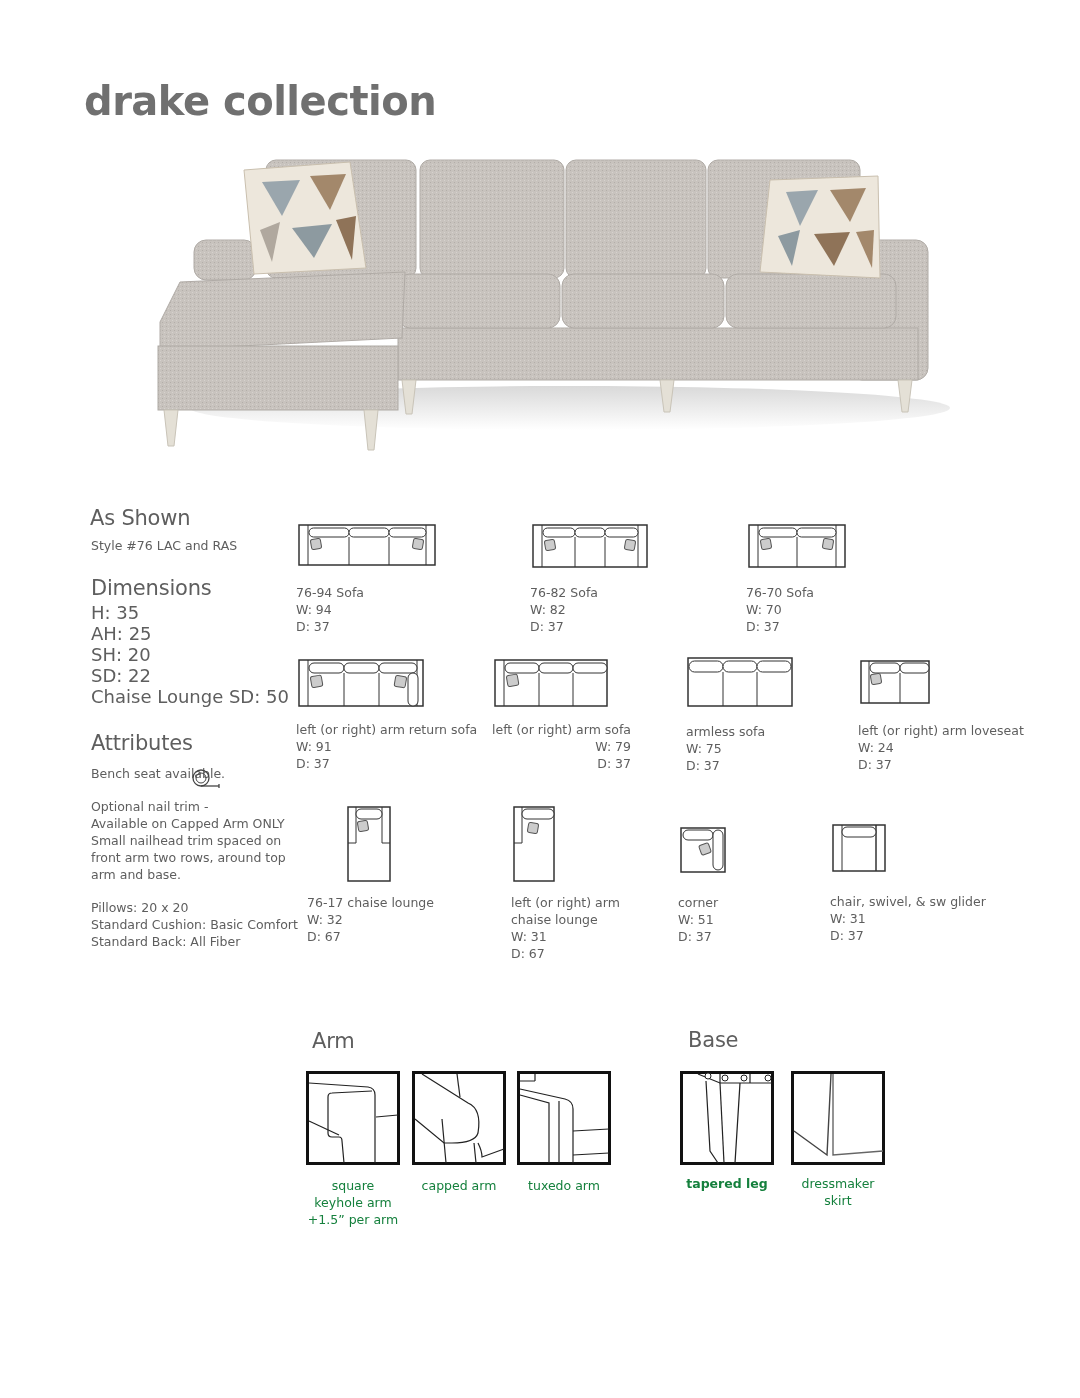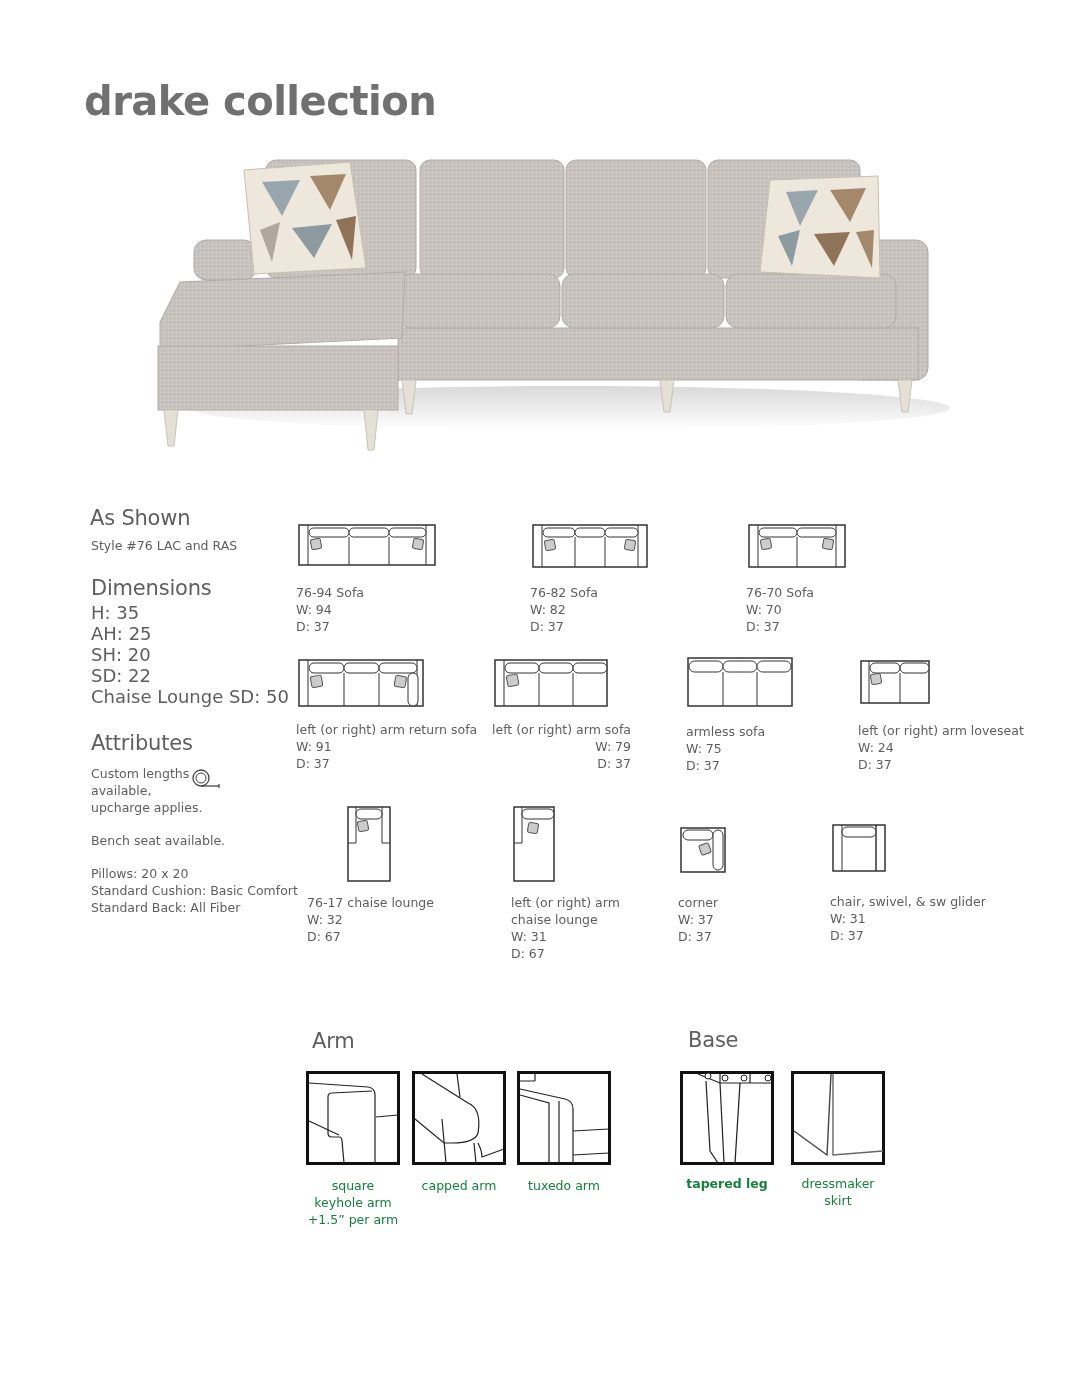--- a/index.html
+++ b/index.html
@@ -91,24 +91,26 @@
 <div class="abs dim-list" style="left:91px; top:602px;">
   <div>H: 35</div>
   <div>AH: 25</div>
   <div>SH: 20</div>
   <div>SD: 22</div>
   <div>Chaise Lounge SD: 50</div>
 </div>
 
 <div class="abs h2" style="left:91px; top:731px;">Attributes</div>
 <div class="abs small attr" style="left:91px; top:765px; width:210px;">
-  <p>Custom lengths
-available,
-upcharge applies.</p>
   <p>Bench seat available.</p>
+  <p>Optional nail trim -
+Available on Capped Arm ONLY
+ Small nailhead trim spaced on
+front arm two rows, around top
+arm and base.</p>
   <p>Pillows: 20 x 20
 Standard Cushion: Basic Comfort
 Standard Back: All Fiber</p>
 </div>
 <svg class="abs" style="left:191px; top:768px;" width="32" height="22">
   <circle cx="10" cy="10" r="8" fill="none" stroke="#444" stroke-width="1.3"></circle>
   <circle cx="10" cy="10" r="5" fill="none" stroke="#444" stroke-width="1"></circle>
   <line x1="10" y1="18" x2="28" y2="18" stroke="#444" stroke-width="1.3"></line>
   <line x1="28" y1="16" x2="28" y2="20" stroke="#444" stroke-width="1.3"></line>
 </svg>
@@ -242,21 +244,21 @@
 
 <div class="abs" style="left:679px; top:826px;">
   <svg width="48" height="48">
     <rect x="2" y="2" width="44" height="44" fill="#fff" stroke="#333" stroke-width="1.5"></rect>
     <rect x="4" y="4" width="30" height="10" rx="5" fill="#fff" stroke="#333"></rect>
     <rect x="34" y="4" width="10" height="40" rx="5" fill="#fff" stroke="#333"></rect>
     <rect x="21" y="18" width="10" height="10" rx="2" fill="#ccc" stroke="#555" transform="rotate(-20 26 23)"></rect>
   </svg>
 </div>
 <div class="abs piece" style="left:678px; top:894px;">
-  <div class="cap"><span>corner</span><br><span>W: 37</span><br><span>D: 37</span></div>
+  <div class="cap"><span>corner</span><br><span>W: 51</span><br><span>D: 37</span></div>
 </div>
 
 <div class="abs" style="left:831px; top:823px;">
   <svg width="56" height="50">
     <rect x="2" y="2" width="52" height="46" fill="#fff" stroke="#333" stroke-width="1.5"></rect>
     <line x1="11" y1="2" x2="11" y2="48" stroke="#333"></line>
       <line x1="45" y1="2" x2="45" y2="48" stroke="#333" stroke-width="1.5"></line>
     <rect x="11" y="4" width="34" height="10" rx="5" fill="#fff" stroke="#333"></rect>
   </svg>
 </div>

